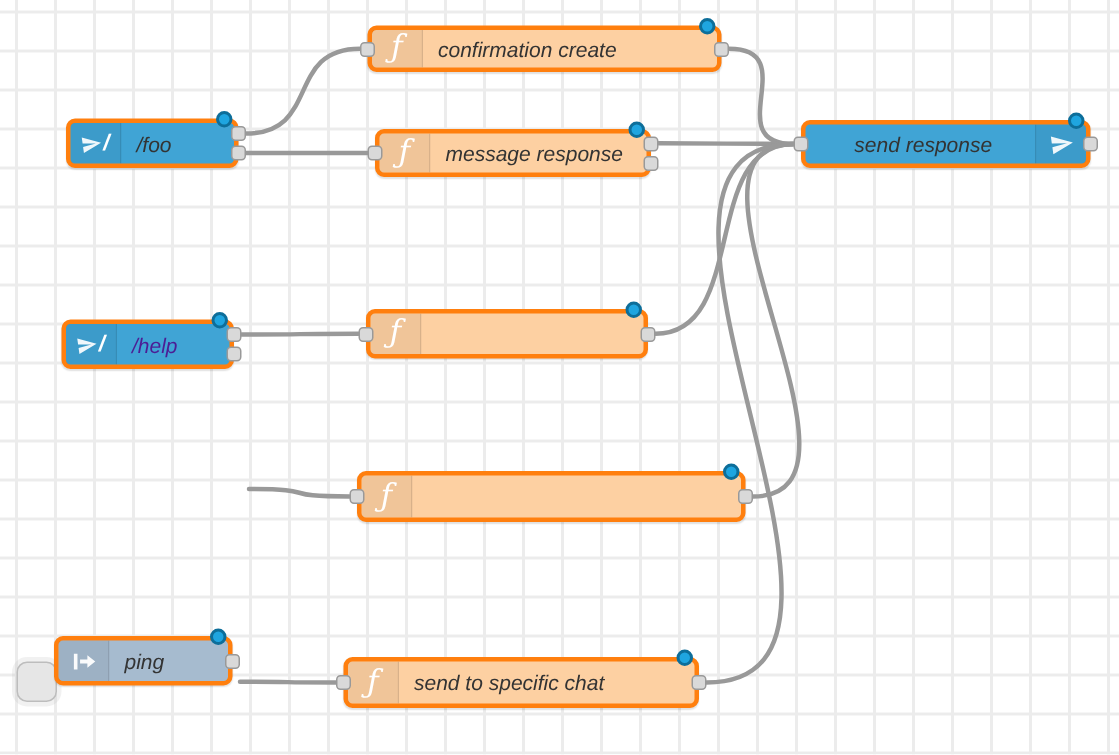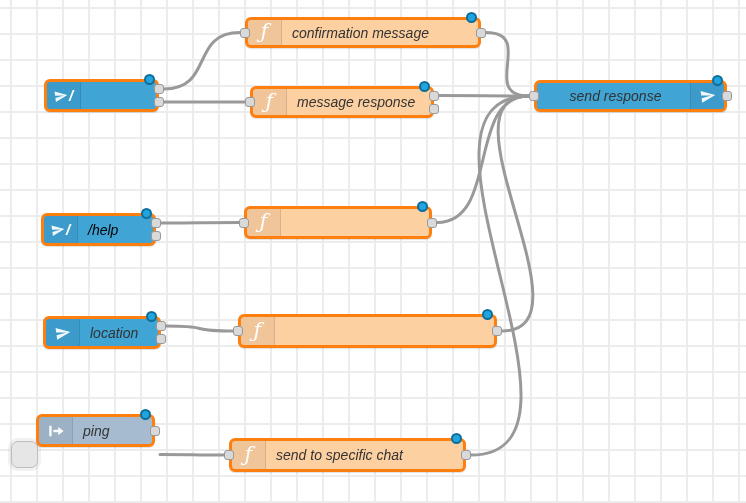--- a/index.html
+++ b/index.html
@@ -68,31 +68,32 @@
     </svg>
     <div class="node" style="left: 44px; top: 79px; width: 115px; height: 33px; background: rgb(64, 164, 213); border-color: rgb(255, 127, 14);">
       <div class="icon-area left">
         <div class="icon-wrap" style="display: flex; align-items: center; gap: 1px;">
           <svg viewBox="0 0 24 24" width="14" height="14" style="transform: rotate(-8deg);">
             <path d="M2.01 21 23 12 2.01 3 2 10l15 2-15 2z" fill="#ffffff" fill-opacity="0.92"></path>
           </svg>
           <span class="glyph-slash">/</span>
         </div>
       </div>
+      <span class="node-label" style="color: rgb(51, 51, 51);">/foo</span>
       <div class="port" style="background: rgb(217, 217, 217); border-color: rgb(153, 153, 153); right: -8px; top: 2px;"></div>
       <div class="port" style="background: rgb(217, 217, 217); border-color: rgb(153, 153, 153); right: -8px; top: 15px;"></div>
       <div class="changed-dot" style="background: rgb(31, 165, 224); border-color: rgb(13, 110, 154);"></div>
     </div>
     <div class="node" style="left: 245px; top: 17px; width: 236px; height: 31px; background: rgb(253, 208, 162); border-color: rgb(255, 127, 14);">
       <div class="icon-area left">
         <div class="icon-wrap" style="display: flex; align-items: center; gap: 1px;">
           <span class="glyph-f">ƒ</span>
         </div>
       </div>
-      <span class="node-label" style="color: rgb(51, 51, 51);">confirmation message</span>
+      <span class="node-label" style="color: rgb(51, 51, 51);">confirmation create</span>
       <div class="port" style="background: rgb(217, 217, 217); border-color: rgb(153, 153, 153); left: -8px; top: 7.5px;"></div>
       <div class="port" style="background: rgb(217, 217, 217); border-color: rgb(153, 153, 153); right: -8px; top: 7.5px;"></div>
       <div class="changed-dot" style="background: rgb(31, 165, 224); border-color: rgb(13, 110, 154);"></div>
     </div>
     <div class="node" style="left: 250px; top: 86px; width: 184px; height: 32px; background: rgb(253, 208, 162); border-color: rgb(255, 127, 14);">
       <div class="icon-area left">
         <div class="icon-wrap" style="display: flex; align-items: center; gap: 1px;">
           <span class="glyph-f">ƒ</span>
         </div>
       </div>
@@ -117,60 +118,47 @@
     </div>
     <div class="node" style="left: 41px; top: 213px; width: 115px; height: 33px; background: rgb(64, 164, 213); border-color: rgb(255, 127, 14);">
       <div class="icon-area left">
         <div class="icon-wrap" style="display: flex; align-items: center; gap: 1px;">
           <svg viewBox="0 0 24 24" width="14" height="14" style="transform: rotate(-8deg);">
             <path d="M2.01 21 23 12 2.01 3 2 10l15 2-15 2z" fill="#ffffff" fill-opacity="0.92"></path>
           </svg>
           <span class="glyph-slash">/</span>
         </div>
       </div>
-      <span class="node-label" style="color: #000000;">/help</span>
+      <span class="node-label" style="color: #4c1d95;">/help</span>
       <div class="port" style="background: rgb(217, 217, 217); border-color: rgb(153, 153, 153); right: -8px; top: 2px;"></div>
       <div class="port" style="background: rgb(217, 217, 217); border-color: rgb(153, 153, 153); right: -8px; top: 15px;"></div>
       <div class="changed-dot" style="background: rgb(31, 165, 224); border-color: rgb(13, 110, 154);"></div>
     </div>
     <div class="node" style="left: 244px; top: 206px; width: 188px; height: 33px; background: rgb(253, 208, 162); border-color: rgb(255, 127, 14);">
       <div class="icon-area left">
         <div class="icon-wrap" style="display: flex; align-items: center; gap: 1px;">
           <span class="glyph-f">ƒ</span>
         </div>
       </div>
       <div class="port" style="background: rgb(217, 217, 217); border-color: rgb(153, 153, 153); left: -8px; top: 8.5px;"></div>
       <div class="port" style="background: rgb(217, 217, 217); border-color: rgb(153, 153, 153); right: -8px; top: 8.5px;"></div>
       <div class="changed-dot" style="background: rgb(31, 165, 224); border-color: rgb(13, 110, 154);"></div>
     </div>
-    <div class="node" style="left: 43px; top: 316px; width: 118px; height: 33px; background: rgb(64, 164, 213); border-color: rgb(255, 127, 14);">
-      <div class="icon-area left">
-        <div class="icon-wrap" style="display: flex; align-items: center; gap: 1px;">
-          <svg viewBox="0 0 24 24" width="16" height="16" style="transform: rotate(-8deg);">
-            <path d="M2.01 21 23 12 2.01 3 2 10l15 2-15 2z" fill="#ffffff" fill-opacity="0.92"></path>
-          </svg>
-        </div>
-      </div>
-      <span class="node-label" style="color: rgb(51, 51, 51);">location</span>
-      <div class="port" style="background: rgb(217, 217, 217); border-color: rgb(153, 153, 153); right: -8px; top: 2px;"></div>
-      <div class="port" style="background: rgb(217, 217, 217); border-color: rgb(153, 153, 153); right: -8px; top: 15px;"></div>
-      <div class="changed-dot" style="background: rgb(31, 165, 224); border-color: rgb(13, 110, 154);"></div>
-    </div>
     <div class="node" style="left: 238px; top: 314px; width: 259px; height: 34px; background: rgb(253, 208, 162); border-color: rgb(255, 127, 14);">
       <div class="icon-area left">
         <div class="icon-wrap" style="display: flex; align-items: center; gap: 1px;">
           <span class="glyph-f">ƒ</span>
         </div>
       </div>
       <div class="port" style="background: rgb(217, 217, 217); border-color: rgb(153, 153, 153); left: -8px; top: 9px;"></div>
       <div class="port" style="background: rgb(217, 217, 217); border-color: rgb(153, 153, 153); right: -8px; top: 9px;"></div>
       <div class="changed-dot" style="background: rgb(31, 165, 224); border-color: rgb(13, 110, 154);"></div>
     </div>
     <div class="inject-button" style="left: 11px; top: 441px;"></div>
-    <div class="node" style="left: 36px; top: 414px; width: 119px; height: 33px; background: rgb(166, 187, 207); border-color: rgb(255, 127, 14);">
+    <div class="node" style="left: 36px; top: 424px; width: 119px; height: 33px; background: rgb(166, 187, 207); border-color: rgb(255, 127, 14);">
       <div class="icon-area left">
         <div class="icon-wrap" style="display: flex; align-items: center; gap: 1px;">
           <svg viewBox="0 0 24 24" width="18" height="18">
             <path d="M3 5h3.2v14H3z M8.5 10.2h6.5V6.5L22 12l-7 5.5v-3.7H8.5z" fill="#ffffff" fill-opacity="0.95"></path>
           </svg>
         </div>
       </div>
       <span class="node-label" style="color: rgb(51, 51, 51);">ping</span>
       <div class="port" style="background: rgb(217, 217, 217); border-color: rgb(153, 153, 153); right: -8px; top: 8.5px;"></div>
       <div class="changed-dot" style="background: rgb(31, 165, 224); border-color: rgb(13, 110, 154);"></div>

